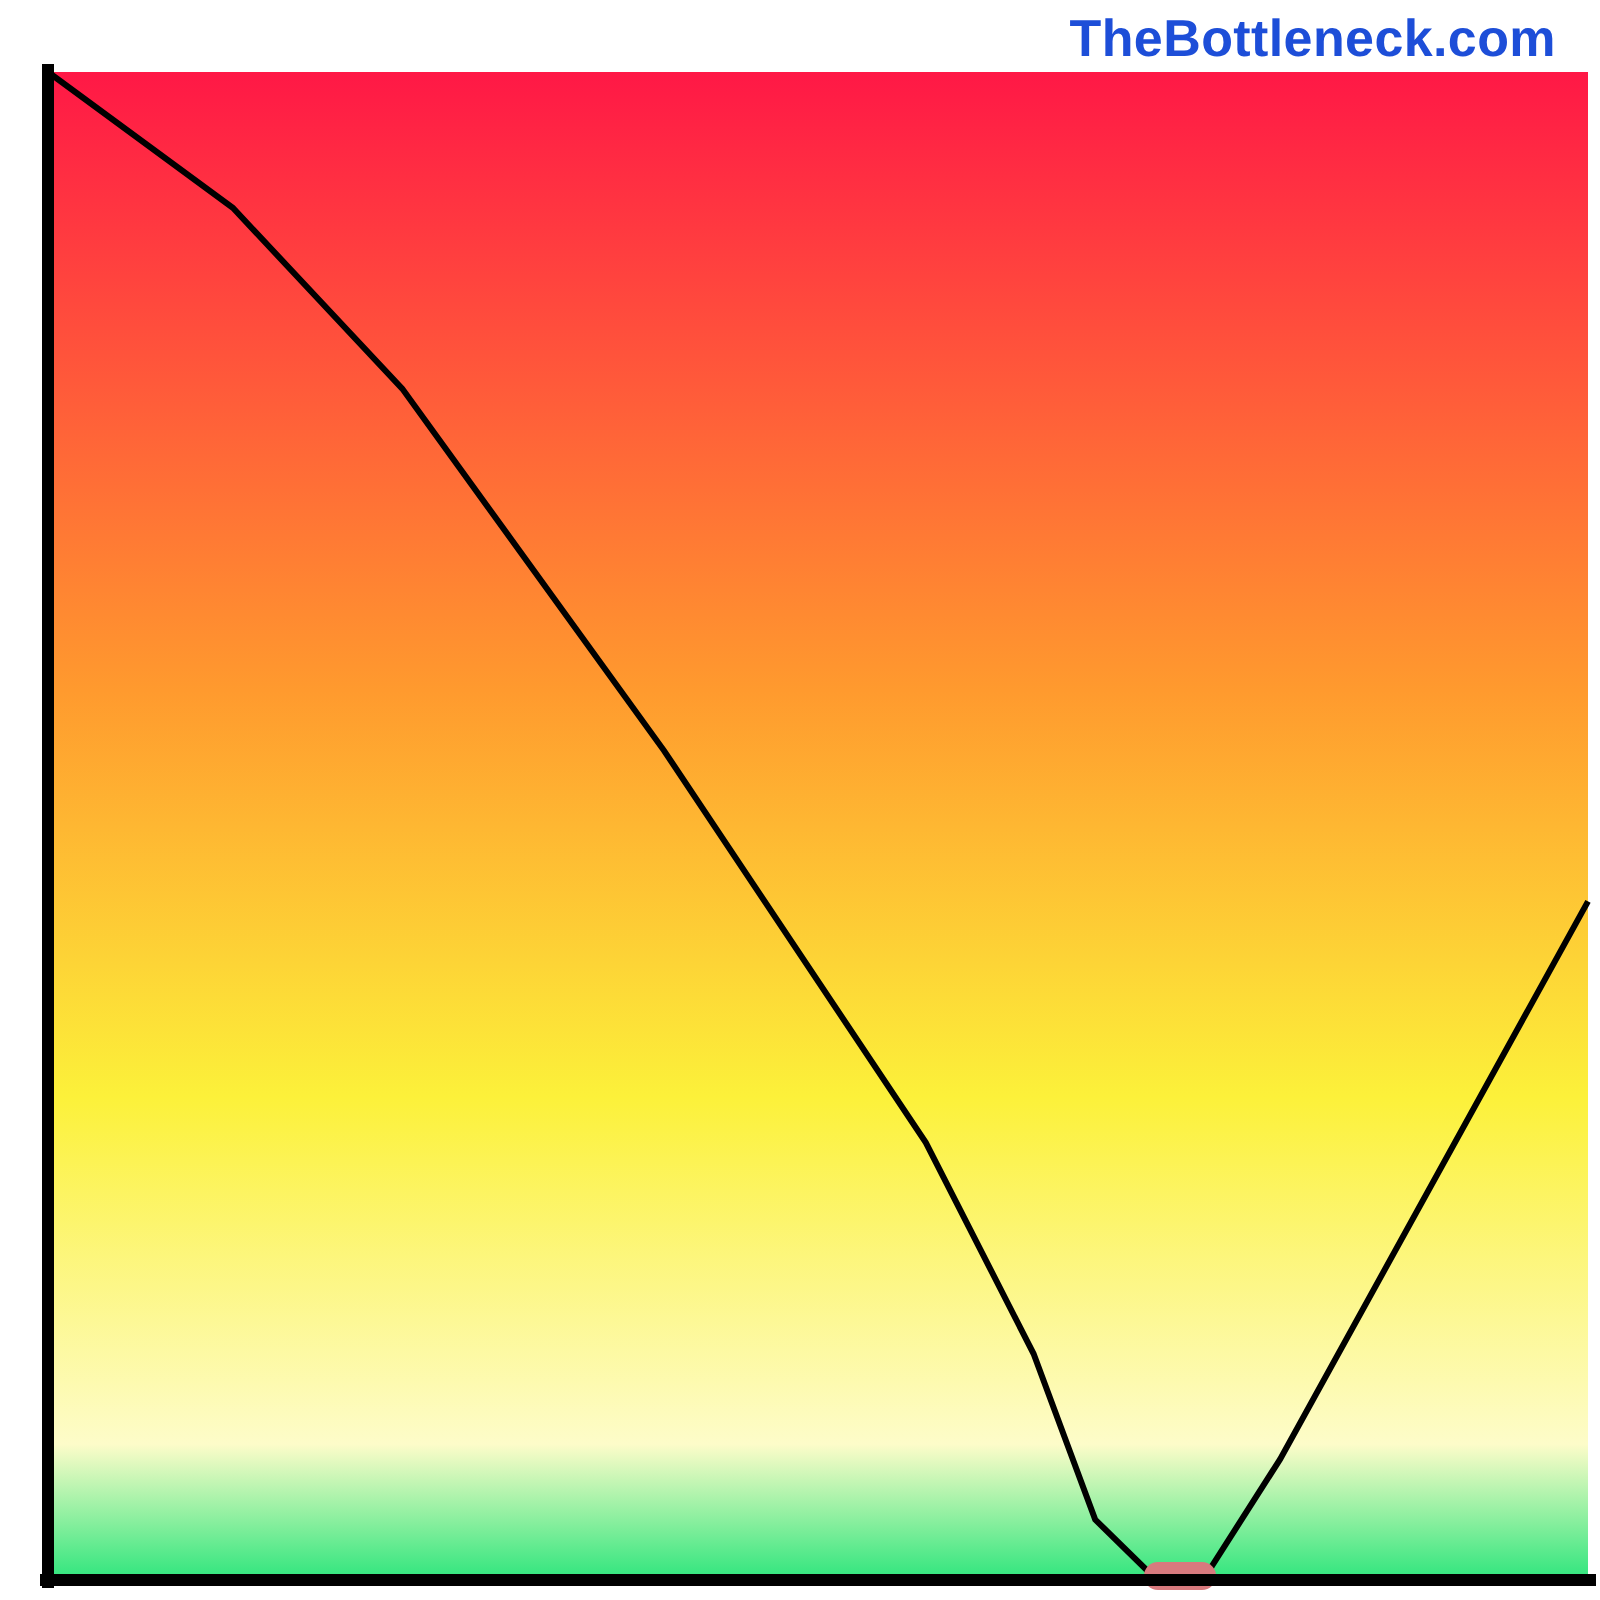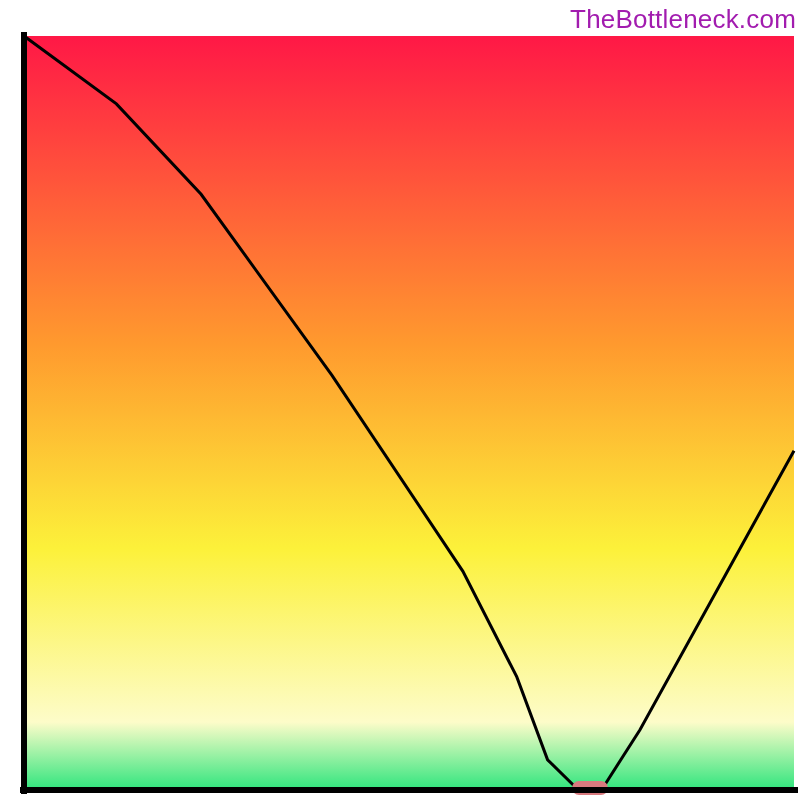--- a/index.html
+++ b/index.html
@@ -11,24 +11,24 @@
     font-family: Arial, Helvetica, sans-serif;
   }
   .chart-container {
     position: relative;
     width: 800px;
     height: 800px;
   }
   .watermark {
     position: absolute;
     top: 4px;
-    right: 4px;
-    color: #a21caf;
+    right: 22px;
+    color: #1d4ed8;
     font-size: 26px;
-    font-weight: 400;
+    font-weight: 700;
     letter-spacing: 0.2px;
     z-index: 10;
   }
   svg.plot {
     position: absolute;
     top: 0;
     left: 0;
     width: 800px;
     height: 800px;
   }

